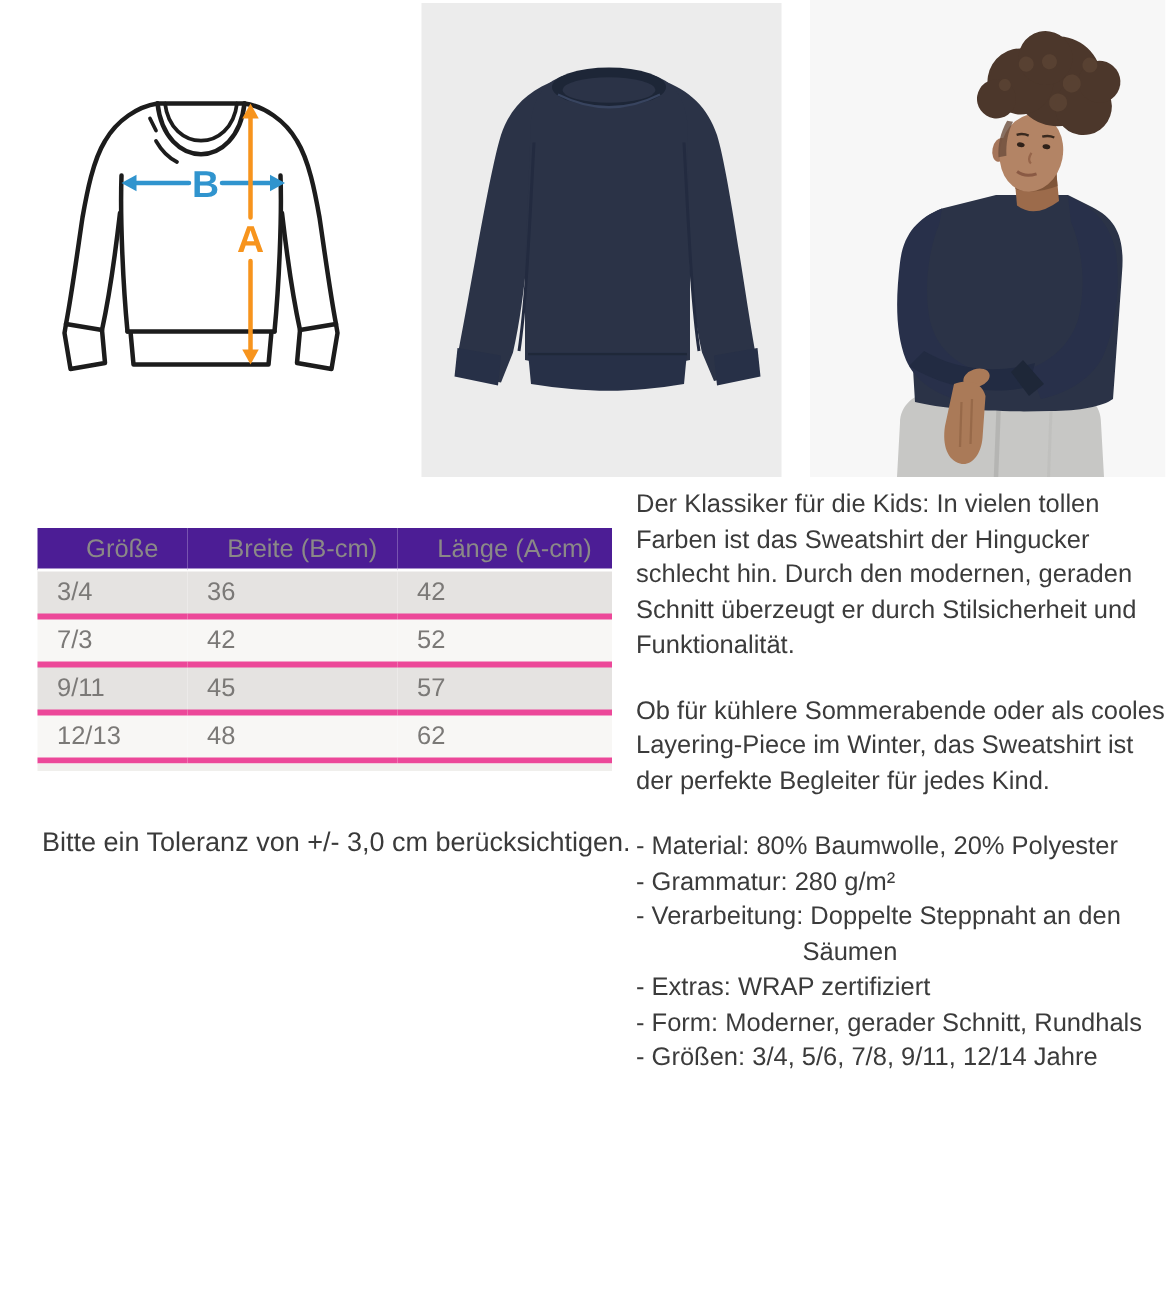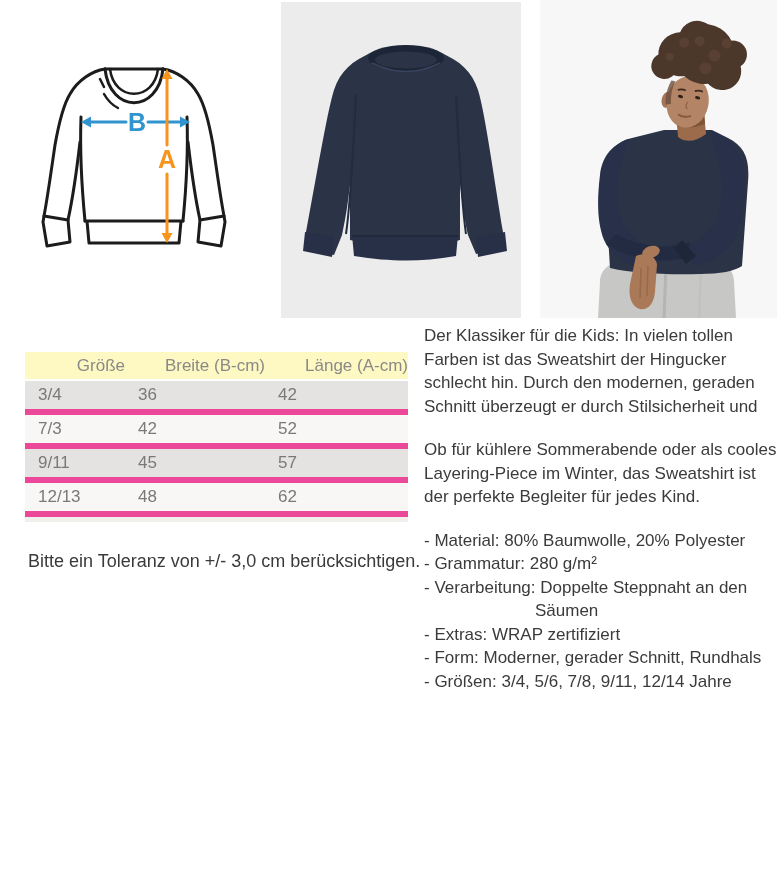--- a/index.html
+++ b/index.html
@@ -14,25 +14,25 @@
   
   .size-table-wrap{position:absolute;left:25px;top:352px;width:383px;}
   table.size-table{
     width:383px;border-collapse:collapse;table-layout:fixed;
     font-size:17px;color:#7b7977;
   }
   table.size-table col.c1{width:100px;}
   table.size-table col.c2{width:140px;}
   table.size-table col.c3{width:143px;}
   table.size-table th{
-    background:#fef9c3;color:#8b8987;font-weight:400;text-align:right;
+    background:#4c1d95;color:#8b8987;font-weight:400;text-align:center;
     height:27px;padding:0 0 0 13px;border-bottom:2px solid #ffffff;
   }
   table.size-table td{
-    height:28px;padding:0 0 0 13px;border-bottom:6px solid #ec4899;
+    height:28px;padding:0 0 0 13px;border-bottom:4px solid #ec4899;
   }
   table.size-table tbody tr:nth-child(odd) td{background:#e5e3e1;}
   table.size-table tbody tr:nth-child(even) td{background:#f8f7f5;}
   .table-footer-strip{height:5px;background:#f0efec;width:383px;}
 
   .tolerance-note{
     position:absolute;left:28px;top:551px;width:420px;
     font-size:18px;color:#3a3a3a;white-space:nowrap;
   }
 
@@ -197,20 +197,21 @@
 </div>
 
 <div class="tolerance-note">Bitte ein Toleranz von +/- 3,0 cm berücksichtigen.</div>
 
 <div class="description">
     <div class="paragraph">
       <div class="line">Der Klassiker für die Kids: In vielen tollen</div>
       <div class="line">Farben ist das Sweatshirt der Hingucker</div>
       <div class="line">schlecht hin. Durch den modernen, geraden</div>
       <div class="line">Schnitt überzeugt er durch Stilsicherheit und</div>
+      <div class="line">Funktionalität.</div>
     </div>
     <div class="paragraph">
       <div class="line">Ob für kühlere Sommerabende oder als cooles</div>
       <div class="line">Layering-Piece im Winter, das Sweatshirt ist</div>
       <div class="line">der perfekte Begleiter für jedes Kind.</div>
     </div>
     <div class="paragraph">
       <div class="line">- Material: 80% Baumwolle, 20% Polyester</div>
       <div class="line">- Grammatur: 280 g/m²</div>
       <div class="line">- Verarbeitung: Doppelte Steppnaht an den</div>

